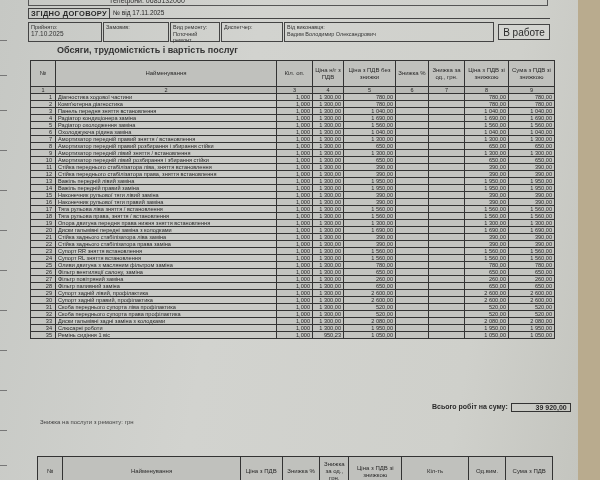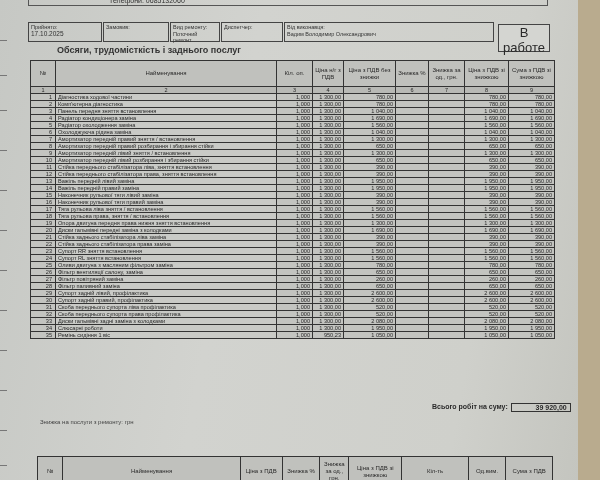--- a/index.html
+++ b/index.html
@@ -19,21 +19,21 @@
   .edge-marks span { position: absolute; left: 0; width: 7px; height: 1px; background: #777; }
 
   .top-strip { position: absolute; left: 28px; top: -6px; width: 520px; height: 12px; border: 1px solid #555; font-size: 7px; line-height: 12px; padding-left: 80px; color: #333;}
   .contract { position: absolute; left: 28px; top: 8px; height: 11px; display: flex; font-size: 7.5px; line-height: 10px; }
   .contract .lbl { border: 1px solid #444; padding: 0 2px; font-weight: bold; letter-spacing: 0.3px; }
   .contract .val { padding-left: 3px; border-bottom: 1px solid #444; width: 440px; font-size: 6.5px; }
 
   .info-row { position: absolute; left: 28px; top: 22px; display: flex; gap: 1px; height: 20px; }
   .info-cell { border: 1px solid #444; font-size: 5.5px; line-height: 6.5px; padding: 1px 2px; color: #333; }
   .info-cell .v { display: block; }
-  .status-btn { position: absolute; left: 498px; top: 24px; width: 52px; height: 28px; border: 1px solid #444; font-size: 13px; text-align: center; line-height: 15px; background: #d4d5d1; }
+  .status-btn { position: absolute; left: 498px; top: 24px; width: 52px; height: 16px; border: 1px solid #444; font-size: 10px; text-align: center; line-height: 15px; background: #d4d5d1; }
 
   .section-title { position: absolute; font-weight: bold; font-size: 9px; color: #333; }
 
   table.svc { position: absolute; left: 30px; top: 60px; width: 524px; border-collapse: collapse; table-layout: fixed; font-size: 5.6px; }
   table.svc th, table.svc td { border: 0.8px solid #333; padding: 0 2px; height: 6.72px; line-height: 6px; white-space: nowrap; overflow: hidden; }
   table.svc thead th { background: #c0c1bd; font-weight: normal; font-size: 6px; line-height: 7px; text-align: center; height: 26px; white-space: normal; }
   table.svc tr.idx td { background: #b8b9b5; text-align: center; height: 6px; font-size: 5.5px; }
   table.svc td.num { text-align: right; }
   table.svc td.n { text-align: right; padding-right: 3px; }
   table.svc tbody tr.row td { background: #c3c4c0; }
@@ -59,20 +59,24 @@
     <span style="top:270px"></span>
       <span style="top:310px"></span>
       <span style="top:350px"></span>
     <span style="top:390px"></span>
       <span style="top:430px"></span>
       <span style="top:465px"></span>
   </div>
 
   <div class="top-strip">Телефони: 0685132060</div>
 
+  <div class="contract">
+    <span class="lbl">ЗГІДНО ДОГОВОРУ</span>
+    <span class="val">№ від 17.11.2025</span>
+  </div>
 
   <div class="info-row">
     <div class="info-cell" style="width:74px">
       <span class="v">Прийнято:</span>
       <span class="v" style="font-size:6.5px">17.10.2025</span>
     </div>
     <div class="info-cell" style="width:66px">
       <span class="v">Замовив:</span>
       <span class="v"></span>
     </div>
@@ -84,21 +88,21 @@
       <span class="v">Диспетчер:</span>
       <span class="v"></span>
     </div>
     <div class="info-cell" style="width:210px">
       <span class="v">Від виконавця:</span>
       <span class="v">Вадим Володимир Олександрович</span>
     </div>
   </div>
   <div class="status-btn">В работе</div>
 
-  <div class="section-title" style="left:57px; top:45px;">Обсяги, трудомісткість і заднього послуг</div>
+  <div class="section-title" style="left:57px; top:45px;">Обсяги, трудомісткість і вартість послуг</div>
 
   <table class="svc">
     <colgroup>
       <col style="width:25px">
         <col style="width:221px">
         <col style="width:36px">
         <col style="width:31px">
       <col style="width:52px">
         <col style="width:33px">
         <col style="width:36px">

